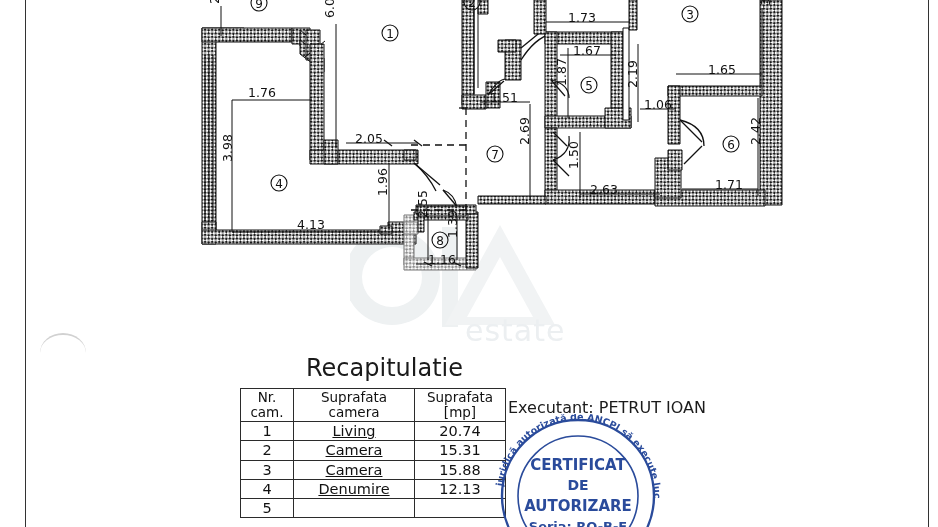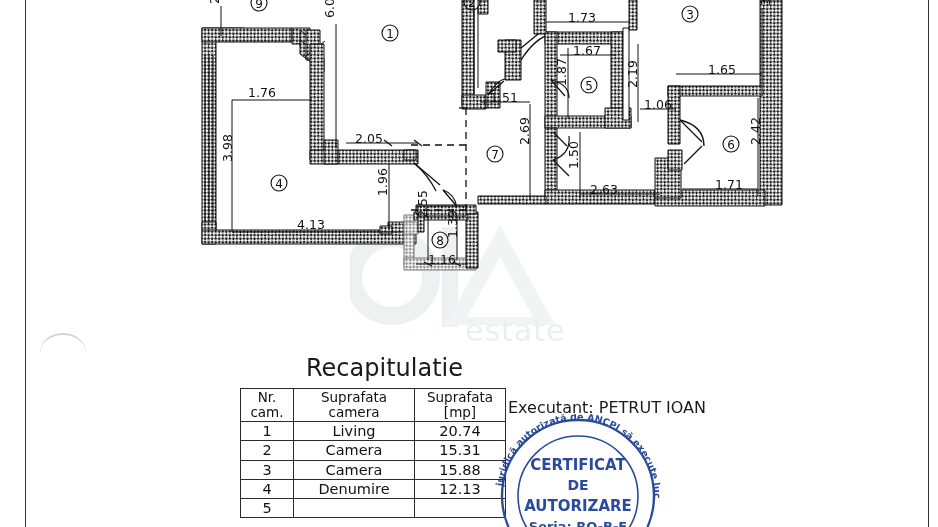--- a/index.html
+++ b/index.html
@@ -36,21 +36,21 @@
     font-size:14.5px;color:#111;background:transparent;
   }
   table.recap td,table.recap th{
     border:1px solid #2b2b2b;padding:1px 4px;font-weight:normal;
     text-align:center;line-height:1.12;
   }
   table.recap th{font-size:13.5px;}
   .c-nr{width:44px;border-radius:6px;}
   .c-den{width:112px;}
   .c-sup{width:82px;}
-  td.den{text-align:left;padding-left:12px;}
+  td.den{text-align:left;padding-left:12px;text-decoration:underline;}
   .row-clip{height:11px;overflow:hidden;}
   .executant{
     position:absolute;left:508px;top:398px;font-size:16px;color:#1b1b1b;
     white-space:nowrap;
   }
   
   .stamp{position:absolute;left:488px;top:414px;width:180px;height:150px;}
   .stamp svg{display:block;}
 </style>
 </head>

